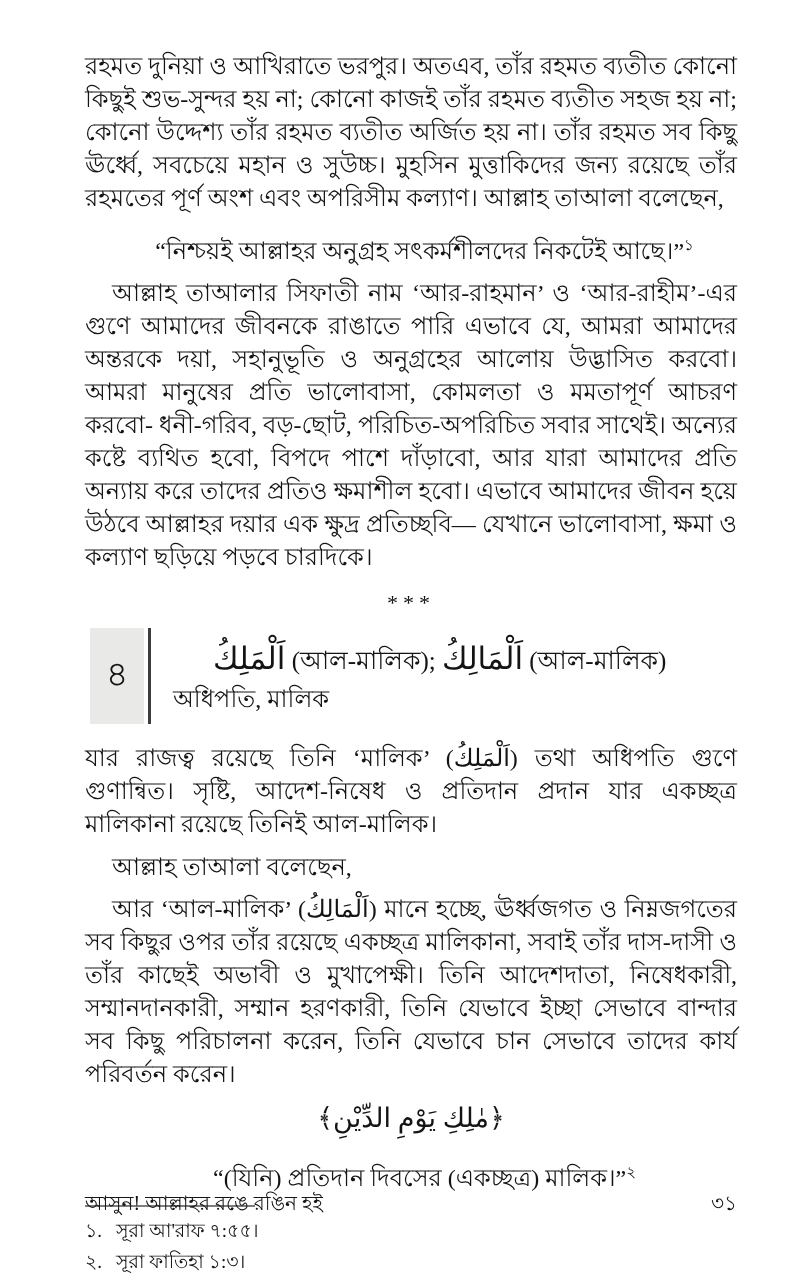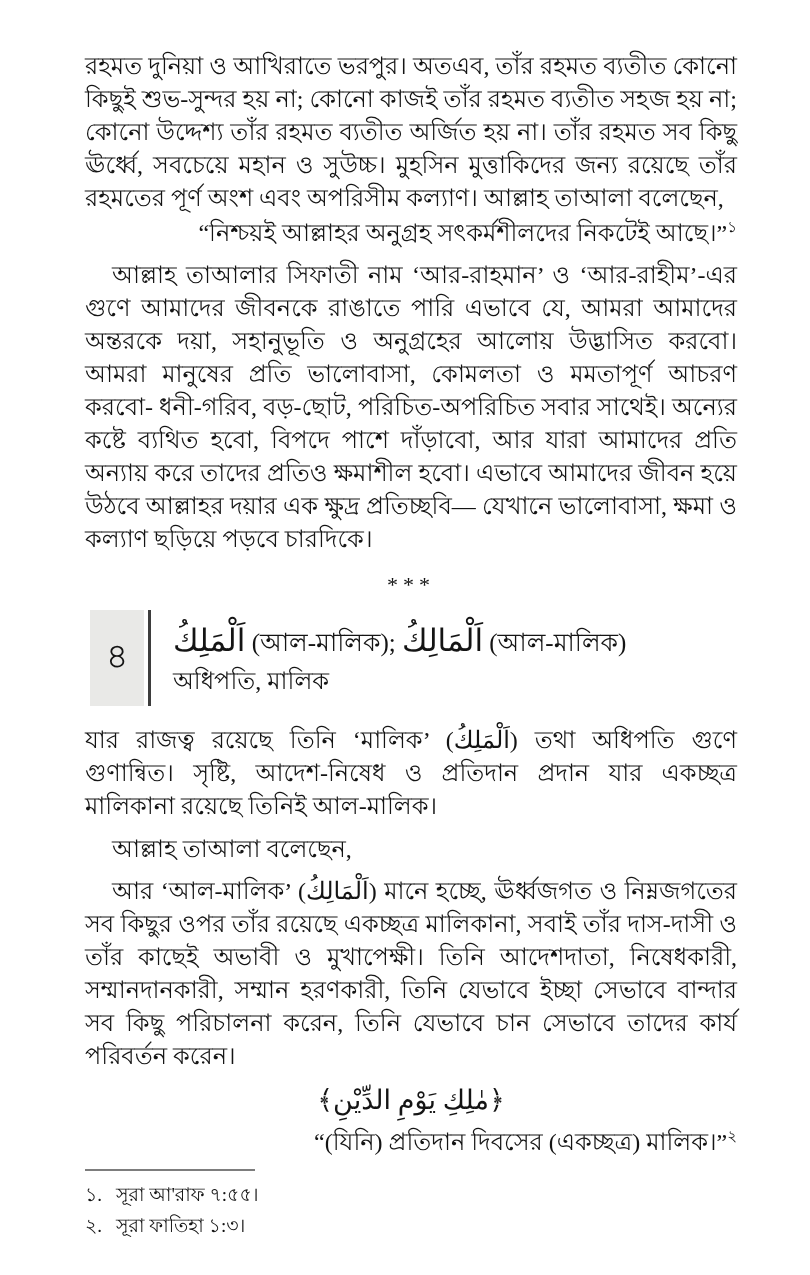--- a/index.html
+++ b/index.html
@@ -25,22 +25,22 @@
   .para-noindent { text-indent: 0; }
   .mt { }
   .verse {
     text-align: center;
     font-size: 27px;
     line-height: 1.6;
     padding: 6px 0 2px 0;
   }
   .trans {
     text-indent: 27px;
-    text-align: right;
-    margin-top: 2px;
+    text-align: center;
+    margin-top: 20px;
   }
   .trans sup {
     font-size: 15px;
     line-height: 0;
   }
   .separator {
     text-align: center;
     font-size: 22px;
     letter-spacing: 5px;
     margin: 16px 0 10px 0;
@@ -63,21 +63,21 @@
     width: 3px;
     background: #3d3d3d;
     margin-left: 4px;
   }
   .heading-text {
     display: flex;
     flex-direction: column;
     justify-content: center;
     margin-left: 22px;
   }
-  .heading-line1 { font-size: 25px; line-height: 44px; }
+  .heading-line1 { font-size: 25px; line-height: 44px; margin-left: 40px; }
   .heading-line1 .h-ar { font-size: 31px; }
   .heading-line2 { font-size: 24px; line-height: 32px; }
   .leadin { margin-top: 10px; }
   .footnote-area { margin-top: 10px; }
   .fn-rule {
     width: 170px;
     border-top: 2px solid #7d7d7d;
     margin: 2px 0 8px 0;
   }
   .fn {
@@ -140,14 +140,18 @@
   <div class="footnote-area">
     <div class="fn-rule"></div>
     <div class="fn">
       <span class="fn-marker">১.</span><span>সূরা আ'রাফ ৭:৫৫।</span>
     </div>
     <div class="fn">
       <span class="fn-marker">২.</span><span>সূরা ফাতিহা ১:৩।</span>
     </div>
   </div>
 
+  <div class="footer">
+    <span>আসুন! আল্লাহর রঙে রঙিন হই</span>
+    <span>৩১</span>
+  </div>
 
 </div>
 
 </body></html>

